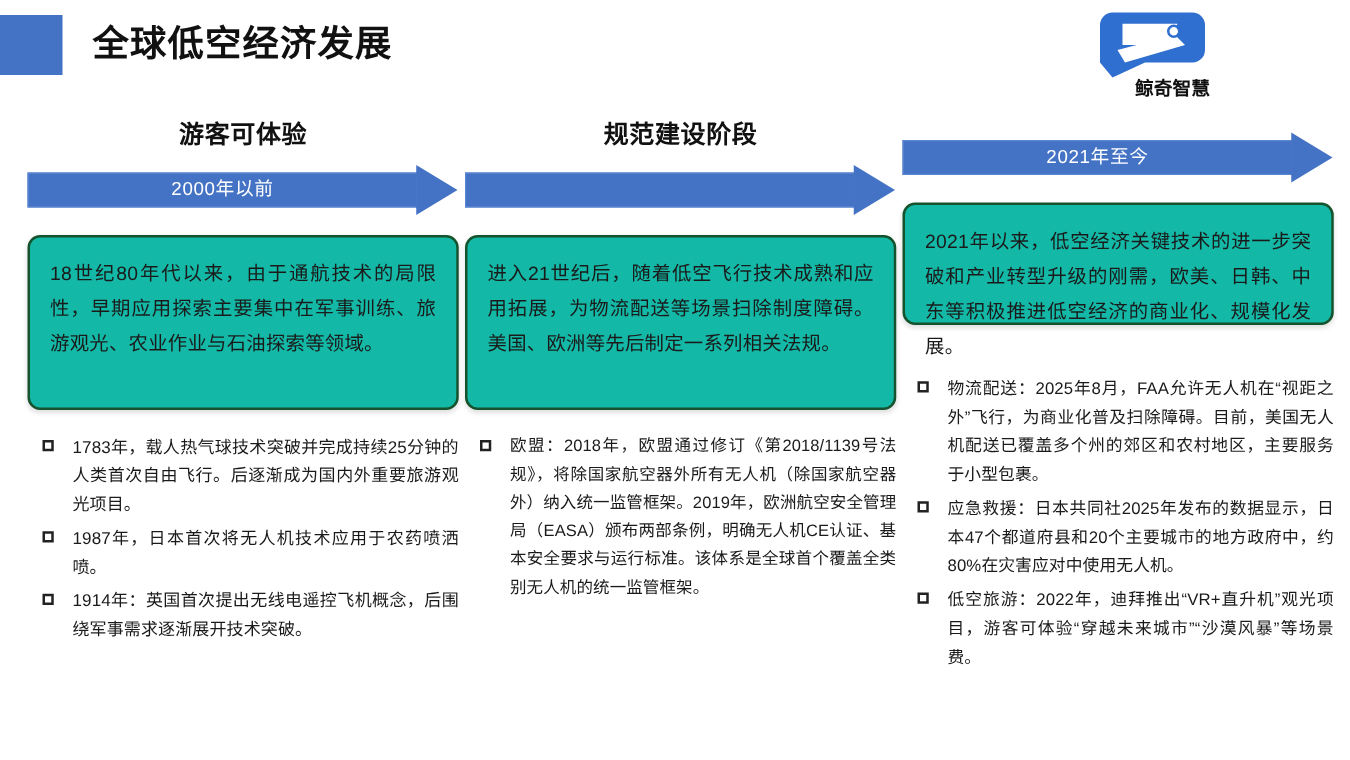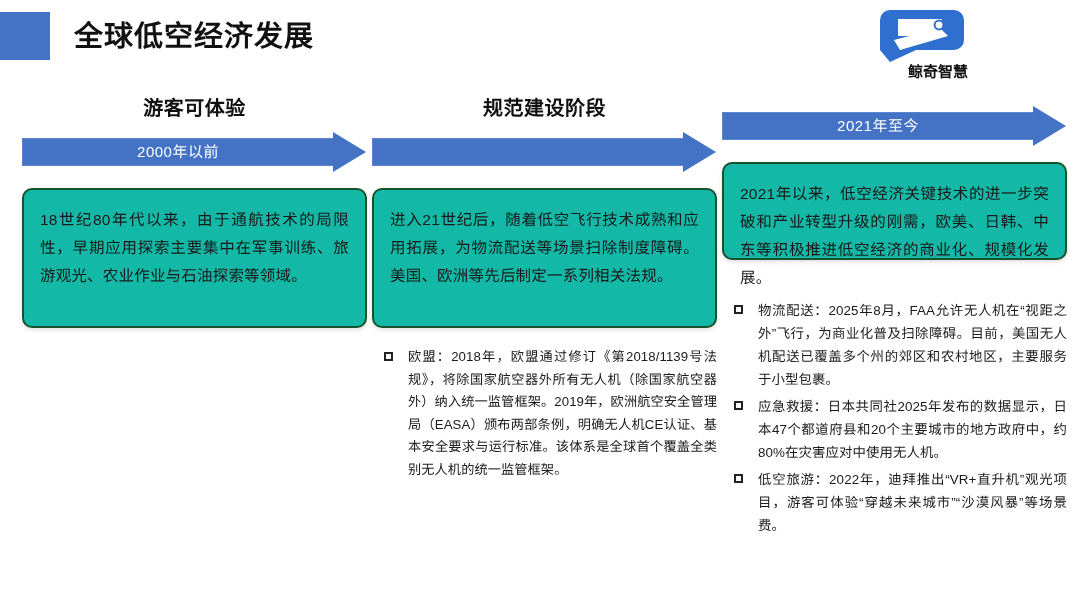--- a/index.html
+++ b/index.html
@@ -223,20 +223,34 @@
   <div class="arrow">
     <div class="arrow-body"></div>
     <div class="arrow-head"></div>
     <div class="arrow-label">2000年以前</div>
   </div>
 
   <div class="summary-box box-1">
     <div class="summary-text">18世纪80年代以来，由于通航技术的局限性，早期应用探索主要集中在军事训练、旅游观光、农业作业与石油探索等领域。</div>
   </div>
 
+  <ul class="bullets">
+    <li class="bullet">
+      <span class="marker"></span>
+      <span>1783年，载人热气球技术突破并完成持续25分钟的人类首次自由飞行。后逐渐成为国内外重要旅游观光项目。</span>
+    </li>
+    <li class="bullet">
+      <span class="marker"></span>
+      <span>1987年，日本首次将无人机技术应用于农药喷洒喷。</span>
+    </li>
+    <li class="bullet">
+      <span class="marker"></span>
+      <span>1914年：英国首次提出无线电遥控飞机概念，后围绕军事需求逐渐展开技术突破。</span>
+    </li>
+  </ul>
 </div>
 
 <div class="col col-2">
   <div class="stage-title">规范建设阶段</div>
 
   <div class="arrow">
     <div class="arrow-body"></div>
     <div class="arrow-head"></div>
   </div>
 

